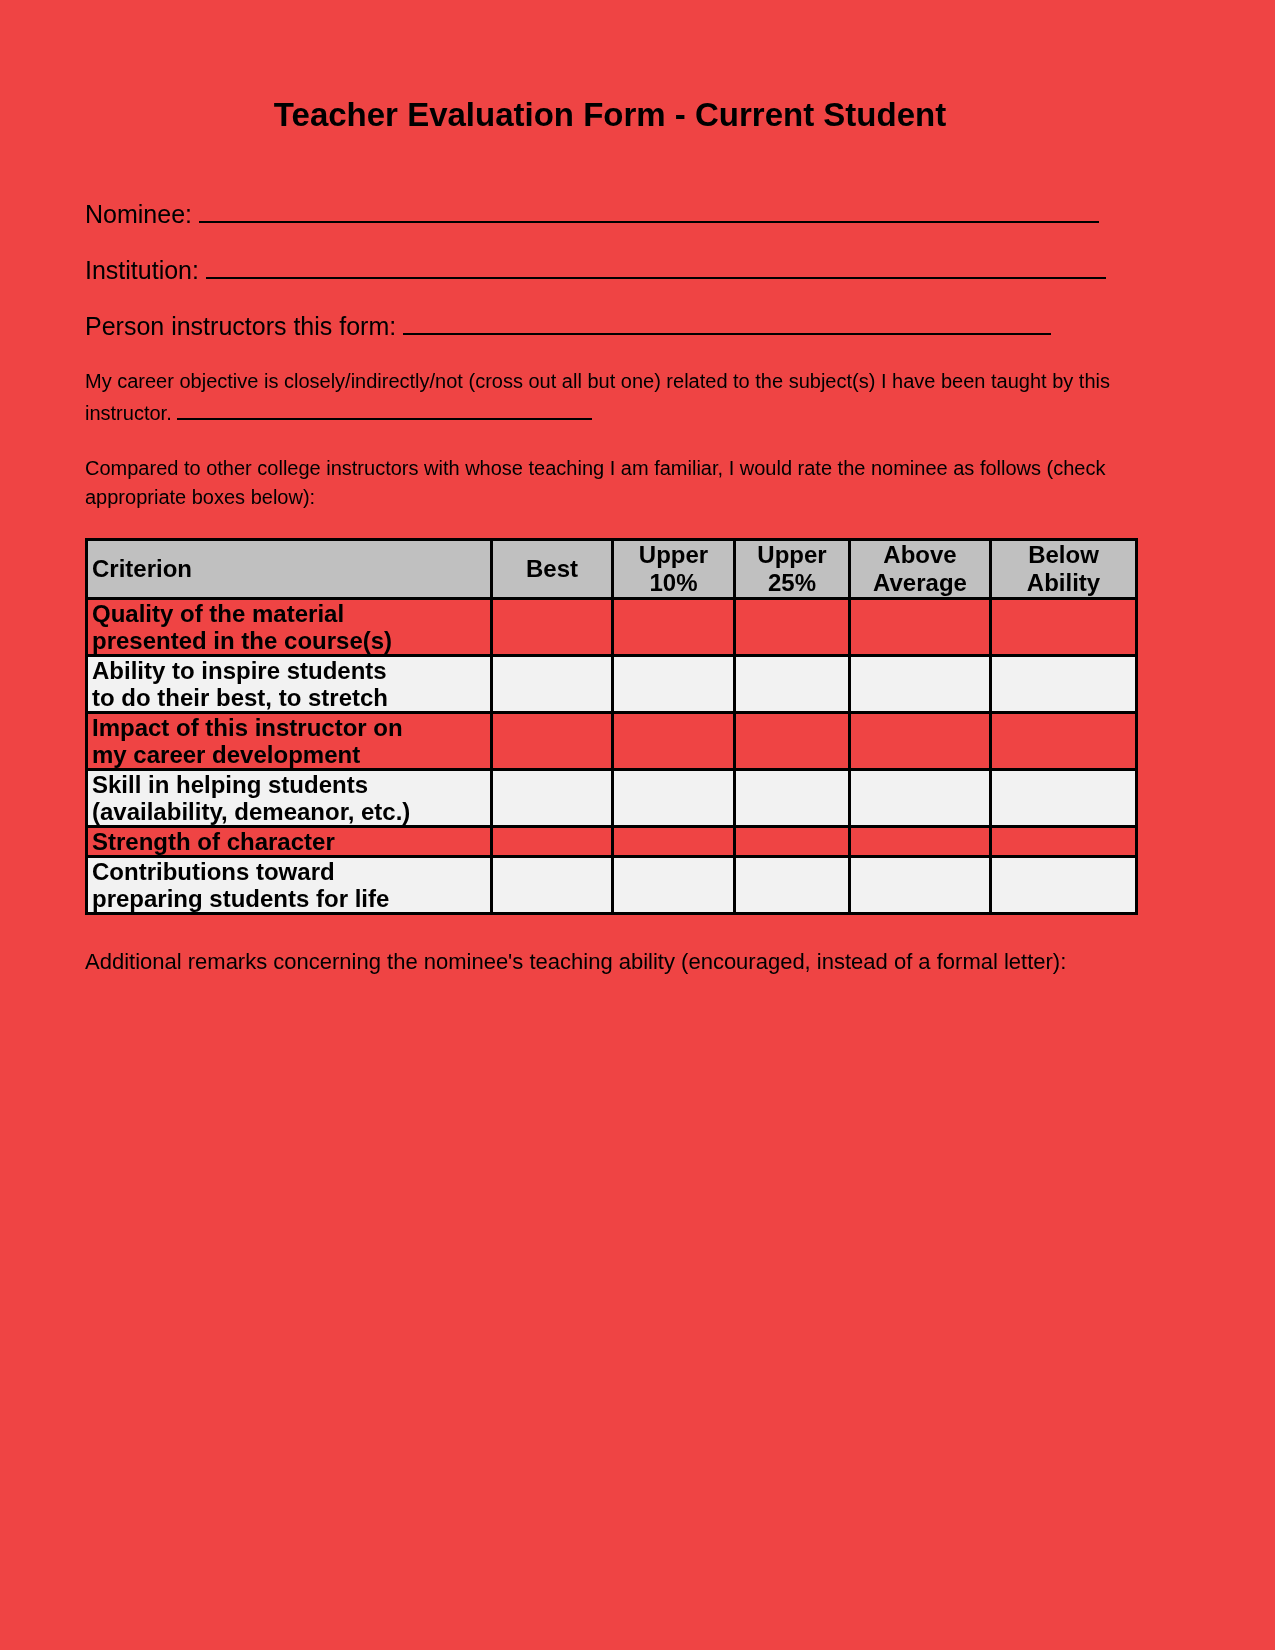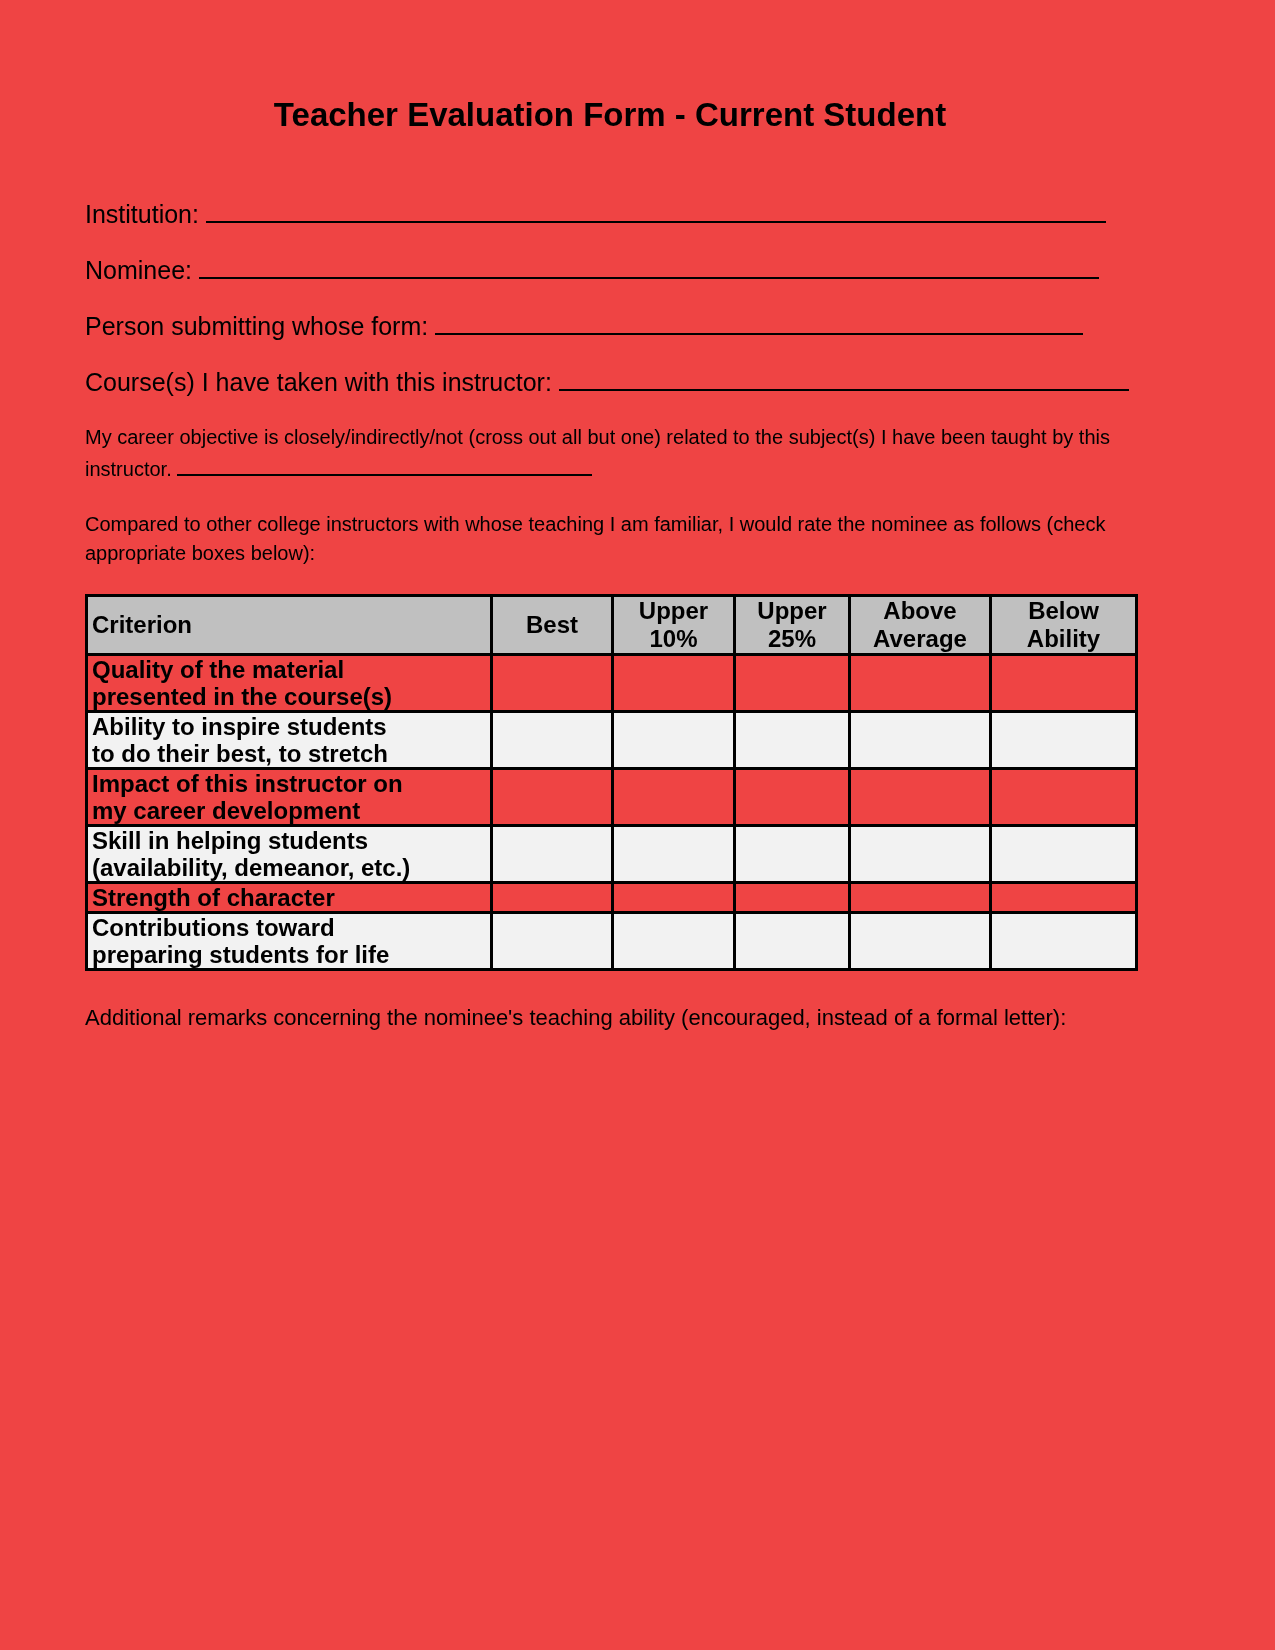--- a/index.html
+++ b/index.html
@@ -83,38 +83,34 @@
 </style>
 </head>
 <body>
 
 <div class="page">
   <div class="content">
 
     <div class="doc-title">Teacher Evaluation Form - Current Student</div>
 
     <div class="field">
+      <span>Nominee:</span>
+      <span class="uline" style="width:900px"></span>
+    </div>
+
+    <div class="field">
       <span>Institution:</span>
       <span class="uline" style="width:900px"></span>
     </div>
 
     <div class="field">
-      <span>Nominee:</span>
-      <span class="uline" style="width:900px"></span>
-    </div>
-
-    <div class="field">
-      <span>Person submitting whose form:</span>
+      <span>Person instructors this form:</span>
       <span class="uline" style="width:648px"></span>
     </div>
 
-    <div class="field">
-      <span>Course(s) I have taken with this instructor:</span>
-      <span class="uline" style="width:570px"></span>
-    </div>
 
     <div class="para">
       <span>My career objective is closely/indirectly/not (cross out all but one) related to the subject(s) I have been taught by this instructor.</span>
       <span class="uline" style="width:415px"></span>
     </div>
 
     <div class="para">Compared to other college instructors with whose teaching I am familiar, I would rate the nominee as follows (check appropriate boxes below):</div>
 
     <table class="rating-table">
       <colgroup>

